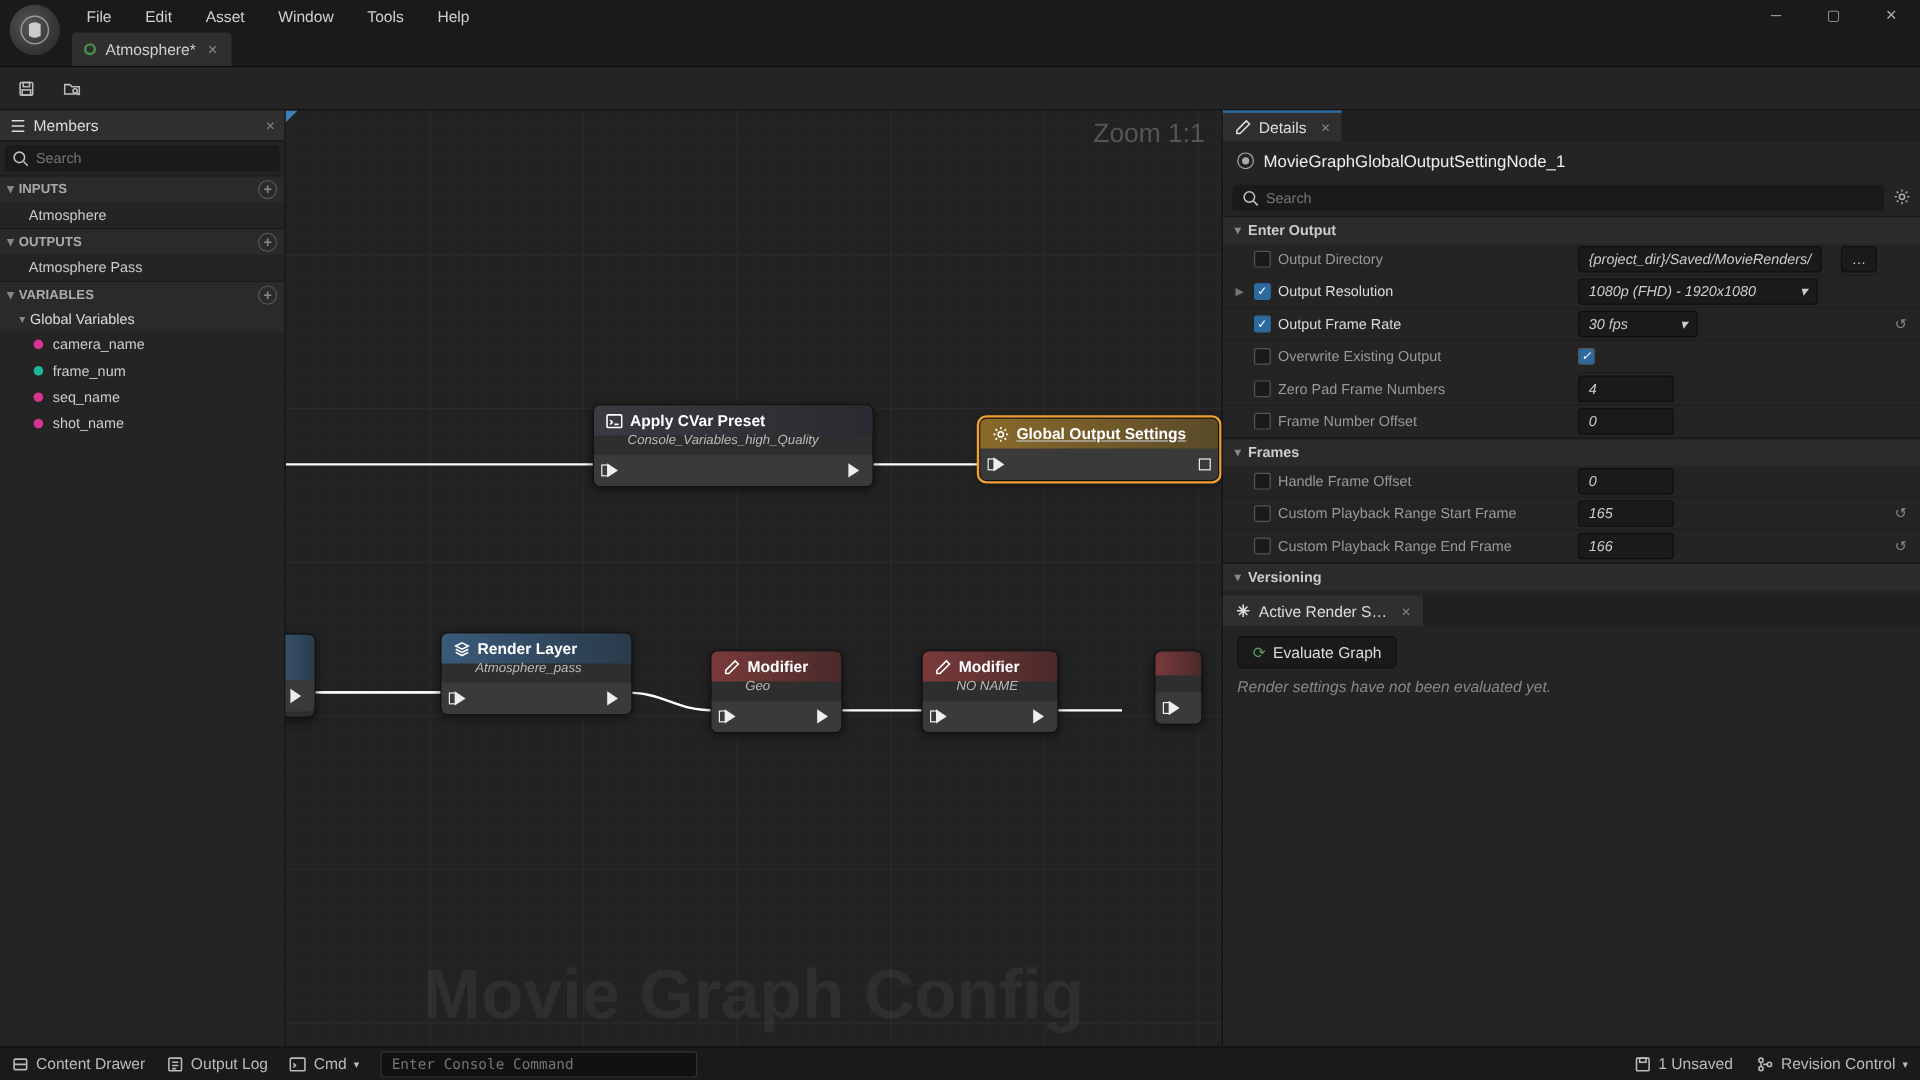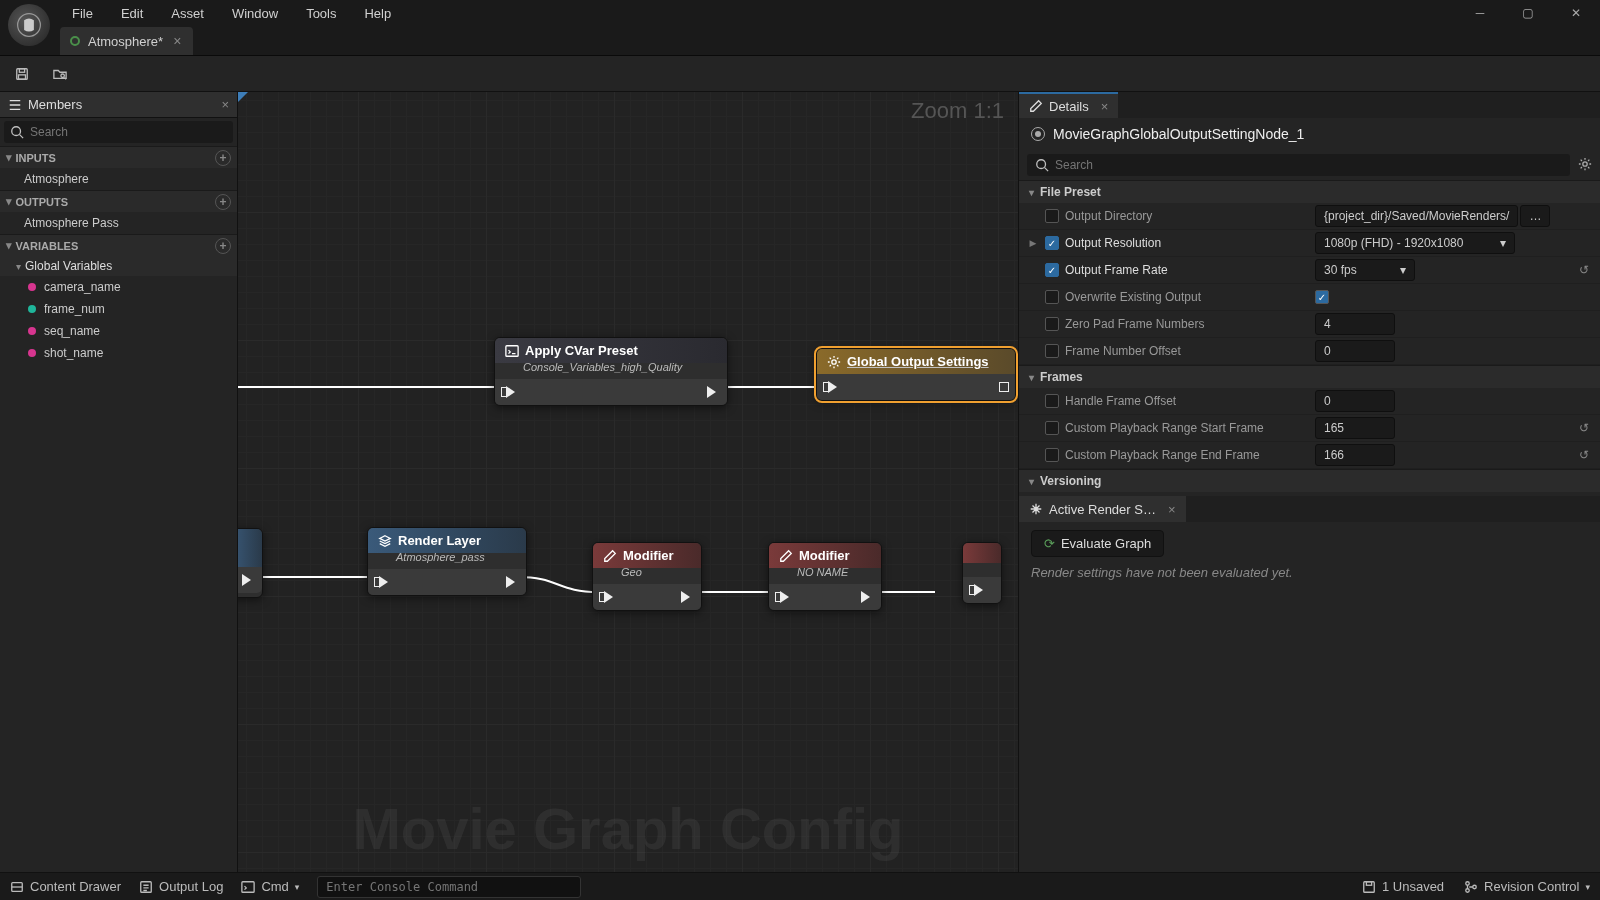--- a/index.html
+++ b/index.html
@@ -69,21 +69,21 @@
 .det-search input{flex:1;background:transparent;border:none;color:#ccc;outline:none;font-size:12px;}
 .det-search .gear{color:#aaa;cursor:pointer;}
 .cat-header{background:#2b2b2b;padding:4px 10px;font-size:12px;font-weight:bold;color:#ccc;display:flex;align-items:center;gap:6px;border-top:1px solid #1a1a1a;}
 .cat-header::before{content:"▾";color:#888;font-size:10px;}
 .prop-row{display:flex;align-items:center;height:27px;padding:0 8px;border-bottom:1px solid #1f1f1f;font-size:12px;color:#999;}
 .prop-row .arrow{width:12px;text-align:center;color:#777;font-size:9px;}
 .prop-row .chk{width:14px;height:14px;border:1px solid #555;background:#1a1a1a;margin:0 6px;display:flex;align-items:center;justify-content:center;cursor:pointer;border-radius:2px;}
 .prop-row .chk.on{background:#2c6aa0;border-color:#2c6aa0;}
 .prop-row .chk.on::after{content:"✓";color:#fff;font-size:10px;}
 .prop-row .label{flex:0 0 250px;color:#999;}
-.prop-row .val{flex:1;display:flex;gap:2px;}
+.prop-row .val{flex:1;display:flex;gap:16px;font-style:italic;}
 .prop-row .reset{width:16px;color:#888;cursor:pointer;text-align:center;}
 .val-box{background:#1a1a1a;border:1px solid #0f0f0f;border-radius:3px;padding:3px 8px;color:#ccc;min-width:80px;font-size:12px;}
 .val-dd{background:#1a1a1a;border:1px solid #0f0f0f;border-radius:3px;padding:3px 8px;color:#ccc;display:flex;align-items:center;justify-content:space-between;min-width:200px;cursor:pointer;font-size:12px;}
 .val-dd.sm{min-width:100px;}
 .val-dots{background:#1a1a1a;border:1px solid #0f0f0f;border-radius:3px;padding:3px 8px;color:#ccc;cursor:pointer;}
 .val-chk{width:14px;height:14px;border:1px solid #555;background:#2c6aa0;border-radius:2px;display:flex;align-items:center;justify-content:center;}
 .val-chk::after{content:"✓";color:#fff;font-size:10px;}
 .render-tab-area{margin-top:4px;}
 .eval-row{padding:8px 12px;display:flex;align-items:center;gap:10px;}
 .eval-btn{background:#1a1a1a;border:1px solid #111;border-radius:4px;padding:5px 12px;display:flex;align-items:center;gap:6px;cursor:pointer;color:#ddd;font-size:13px;}
@@ -353,21 +353,21 @@
         <input placeholder="Search" style="">
       </div>
       <span class="gear">
         <svg class="icon-svg" viewBox="0 0 16 16">
             <circle cx="8" cy="8" r="2.5"></circle>
             <path d="M8 1v2M8 13v2M1 8h2M13 8h2M3 3l1.5 1.5M11.5 11.5L13 13M13 3l-1.5 1.5M4.5 11.5L3 13"></path>
           </svg>
       </span>
     </div>
 
-    <div class="cat-header">File Preset</div>
+    <div class="cat-header">Enter Output</div>
 
     <div class="prop-row">
       <span class="arrow"></span>
       <span class="chk"></span>
       <span class="label">Output Directory</span>
       <span class="val">
           <span class="val-box" style="min-width:180px;">{project_dir}/Saved/MovieRenders/</span>
           <span class="val-dots">…</span>
         </span>
       <span class="reset"></span>

